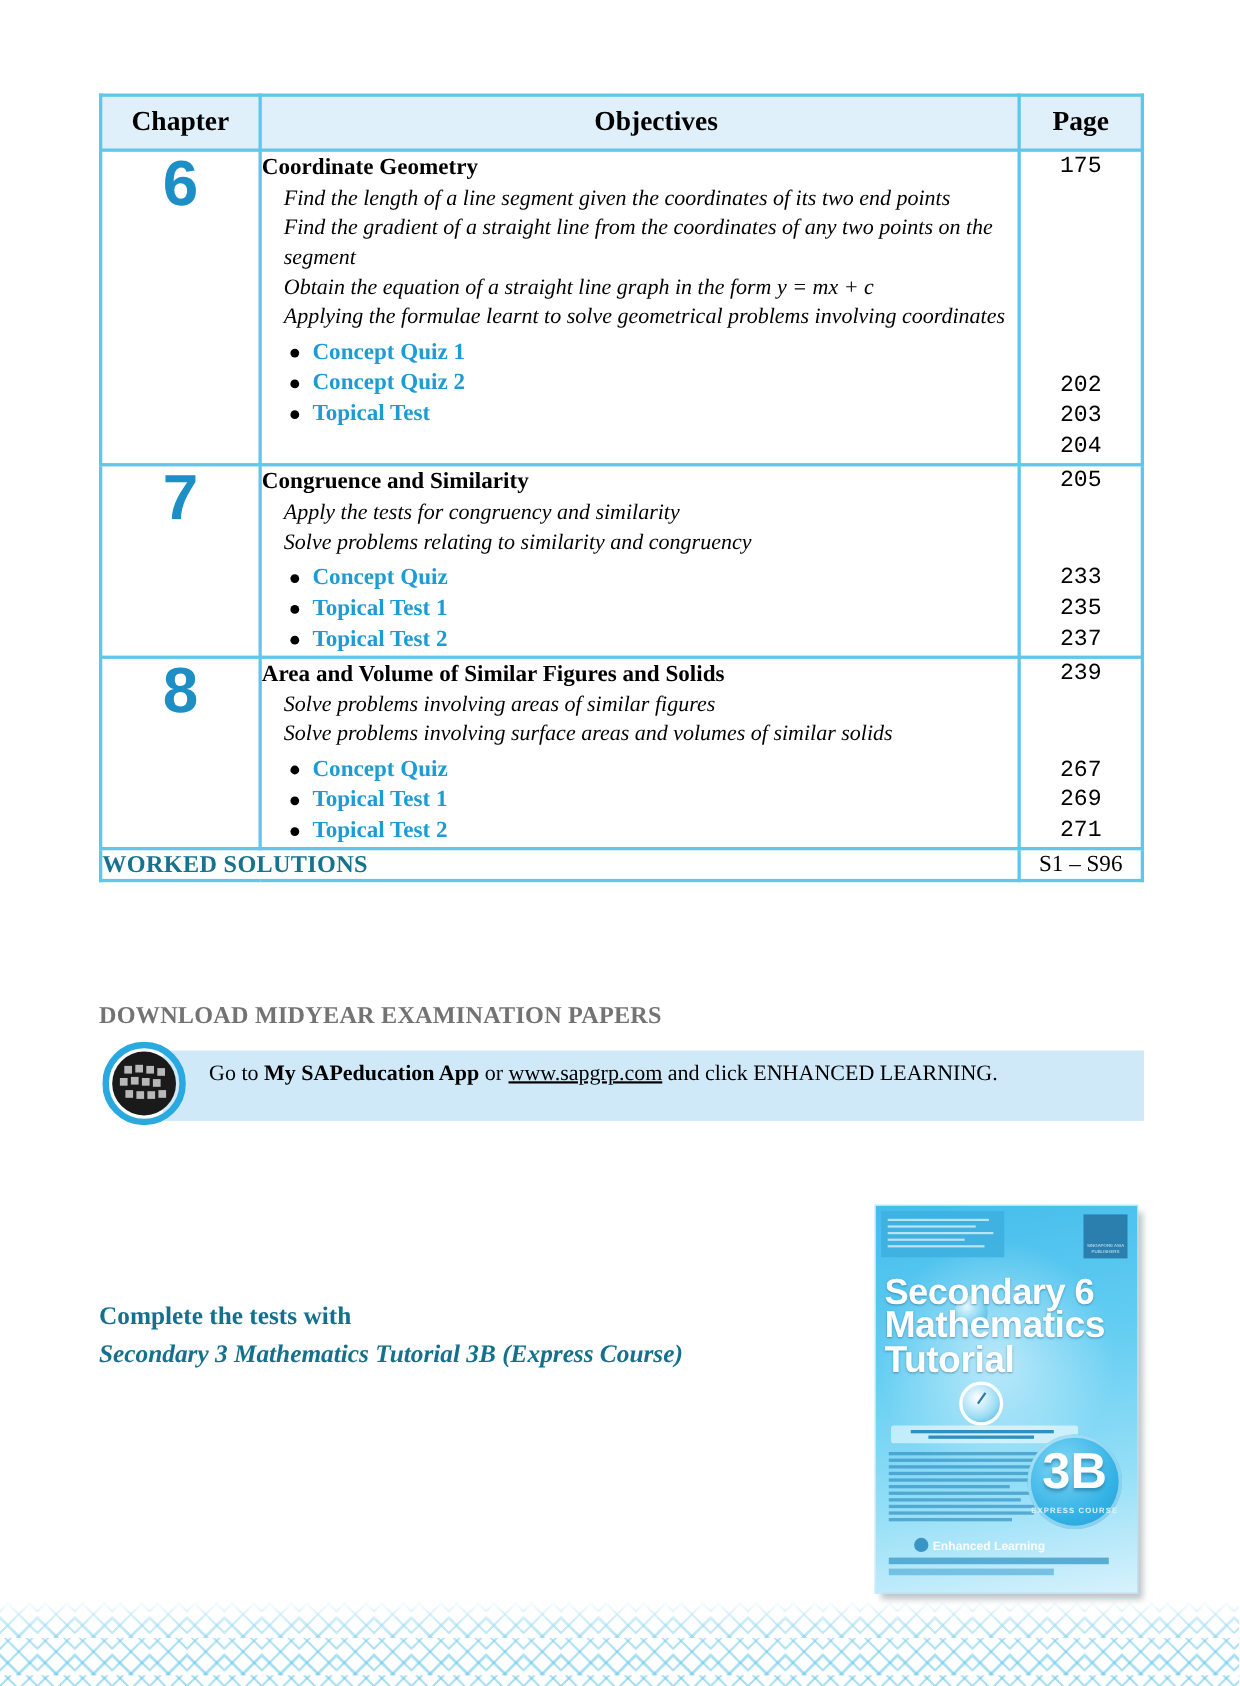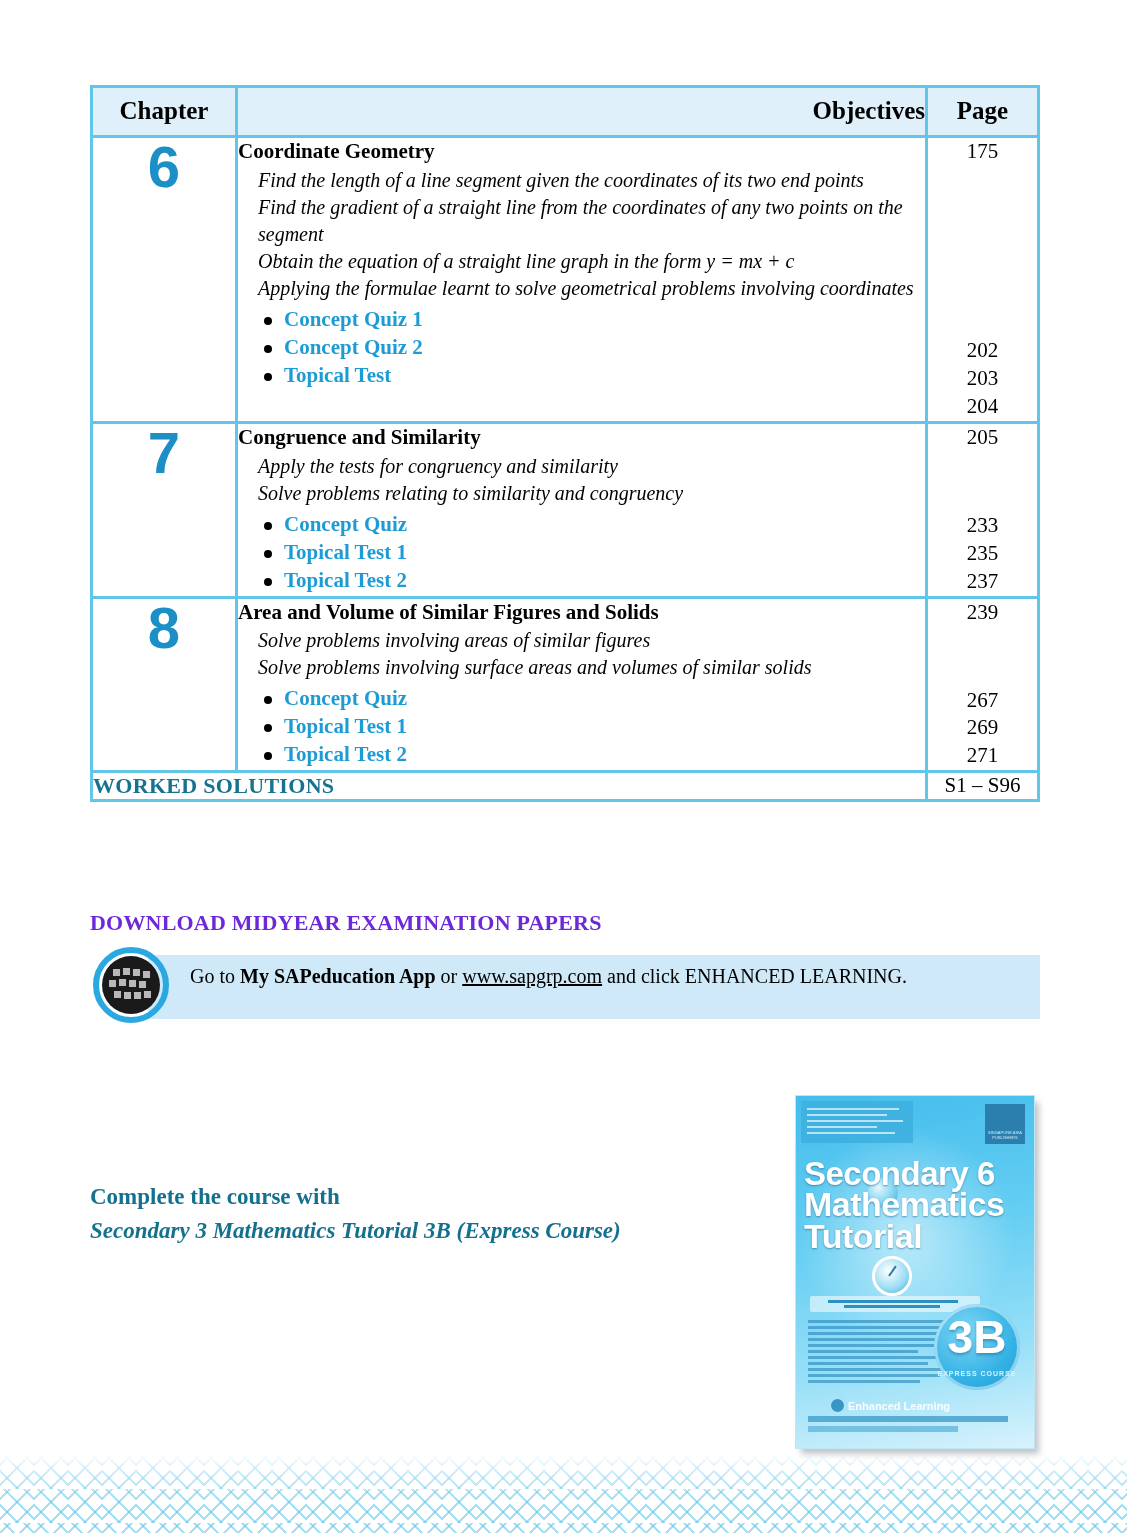--- a/index.html
+++ b/index.html
@@ -42,21 +42,21 @@
   .toc-table thead th {
     background: #dff0fa;
     text-align: center;
     font-size: 25px;
     font-weight: bold;
     color: #000000;
     padding: 9px 0 10px 0;
     font-family: "Liberation Serif", serif;
   }
   .toc-table thead th.hdr-obj {
-    text-align: right;
+    text-align: center;
     padding-left: 30px;
   }
 
   .cell-chapter {
     text-align: center;
     vertical-align: middle;
     color: #1b8fc6;
     font-weight: bold;
     font-size: 58px;
     font-family: "Liberation Sans", sans-serif;
@@ -105,21 +105,21 @@
   }
 
   .cell-page {
     text-align: center;
     font-size: 21px;
     color: #000000;
     padding: 12px 0 0 0;
     line-height: 1.33;
   }
   .page-gap { visibility: hidden; }
-  .page-num { line-height: 1.33; }
+  .page-num { line-height: 1.33; font-family: Liberation Mono, monospace; }
 
   .ws-label {
     font-size: 22px;
     font-weight: bold;
     color: #17728f;
     letter-spacing: .3px;
     padding: 11px 0 11px 14px;
     font-family: "Liberation Serif", serif;
   }
   .ws-page {
@@ -129,21 +129,21 @@
     padding: 12px 0 11px 0;
   }
 
   
   .dl-heading {
     position: absolute;
     left: 90px;
     top: 910px;
     font-size: 22px;
     font-weight: bold;
-    color: #6d28d9;
+    color: #737373;
     letter-spacing: .2px;
   }
   .dl-banner {
     position: absolute;
     left: 148px;
     top: 955px;
     width: 892px;
     height: 64px;
     background: #cfe9f9;
   }
@@ -524,21 +524,21 @@
       <rect x="41" y="45" width="7" height="7"></rect>
         <rect x="51" y="44" width="7" height="7"></rect>
     </g>
   </svg>
 
   <div class="dl-text">
     <div><span>Go to </span><b>My SAPeducation App</b><span> or </span><u>www.sapgrp.com</u><span> and click ENHANCED LEARNING.</span></div>
   </div>
 
 
-  <div class="ch-sub1">Complete the course with</div>
+  <div class="ch-sub1">Complete the tests with</div>
   <div class="ch-sub2">Secondary 3 Mathematics Tutorial 3B (Express Course)</div>
 
   <div class="cover-wrap">
     <div class="cover-shadow"></div>
     <div class="cover">
       <div class="cv-topbox">
         <i class="ln" style="top:7px;width:92px"></i>
         <i class="ln" style="top:13px;width:80px"></i>
         <i class="ln" style="top:19px;width:96px"></i>
         <i class="ln" style="top:25px;width:70px"></i>

